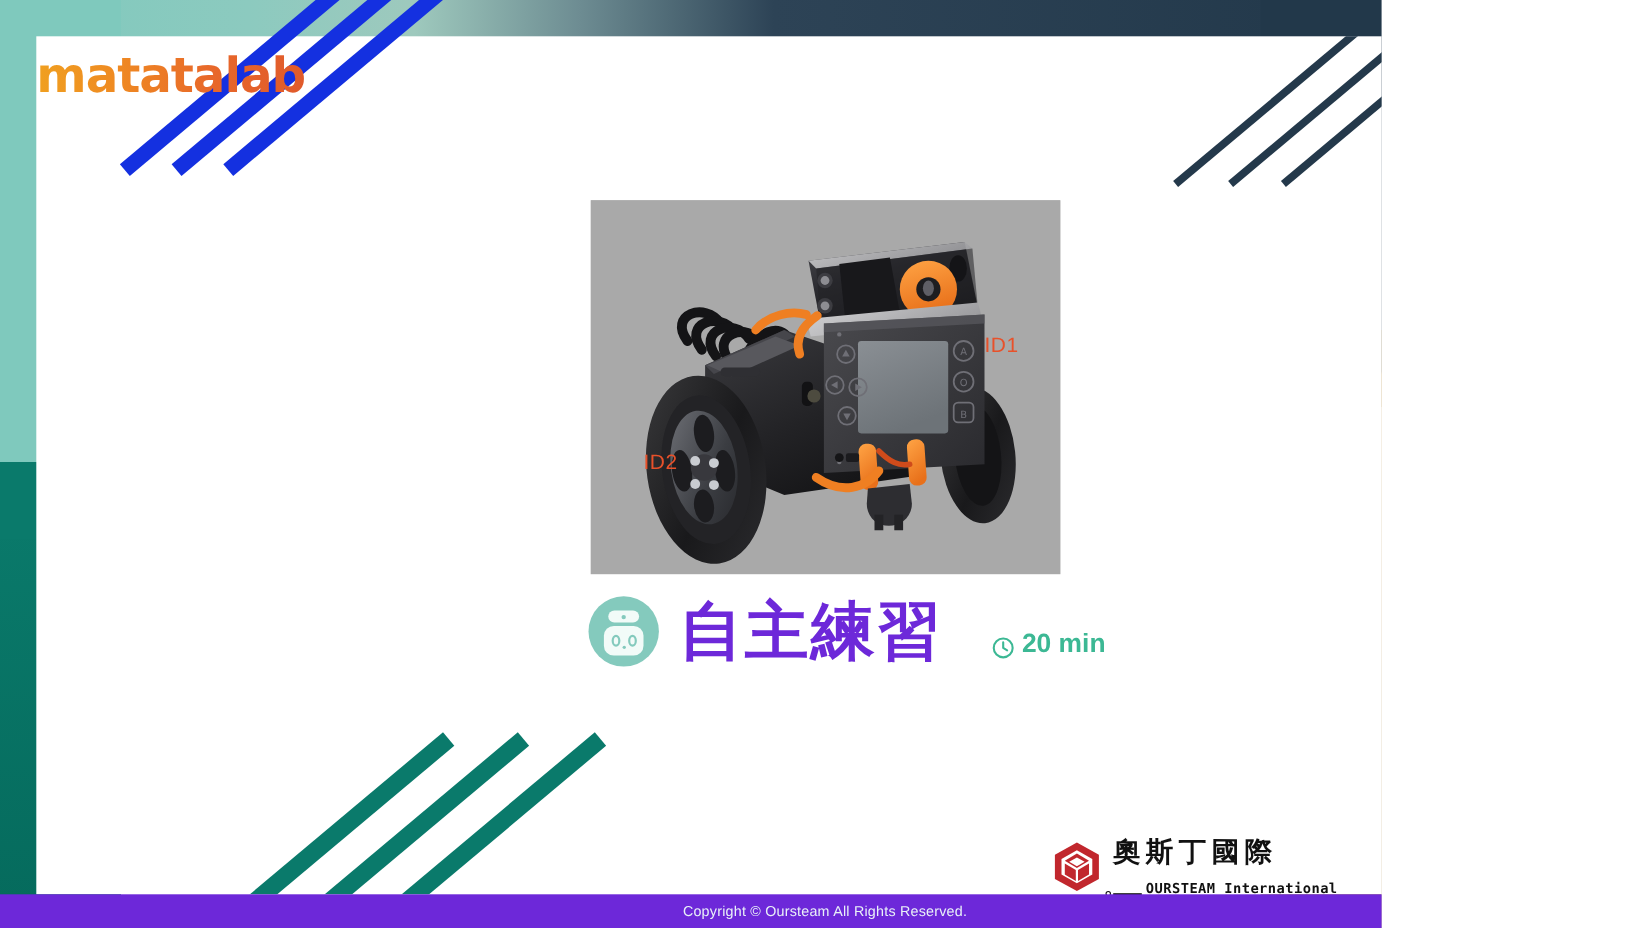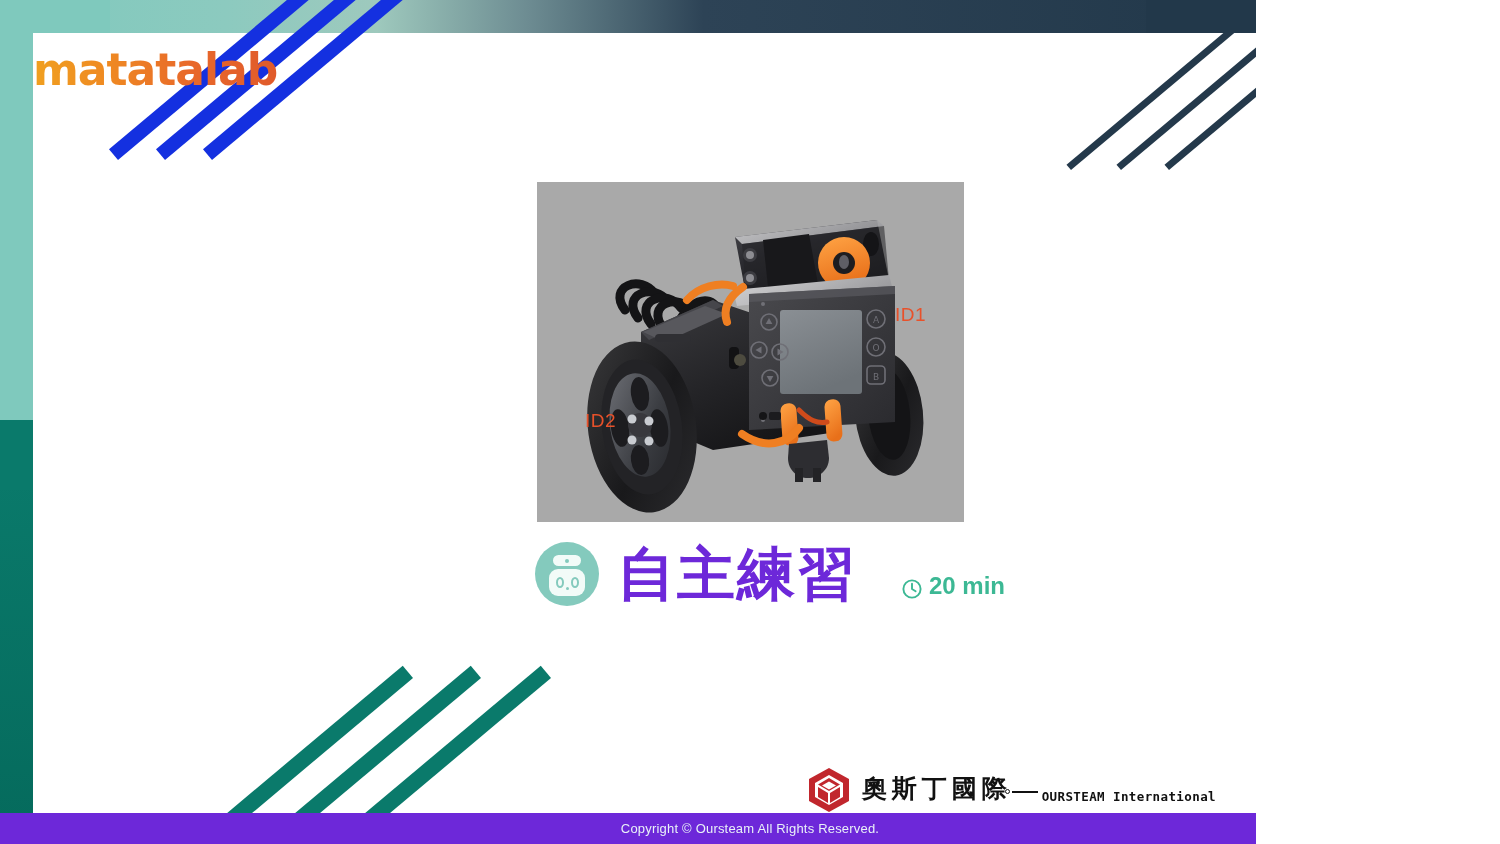--- a/index.html
+++ b/index.html
@@ -141,26 +141,26 @@
     font-size:24px;font-weight:700;color:#3cb894;
     font-family:"Liberation Sans",sans-serif;white-space:nowrap;
   }
 
   
   .partner{
     position:absolute;right:40px;bottom:30px;z-index:10;
     display:flex;align-items:center;gap:9px;
   }
   .partner-mark{flex:0 0 auto;}
-  .partner-words{display:flex;flex-direction:row;line-height:1;}
+  .partner-words{display:flex;flex-direction:column;line-height:1;}
   .partner-cn{
     font-size:25px;font-weight:700;color:#111111;letter-spacing:5px;
     font-family:"DejaVu Sans","Liberation Sans",sans-serif;
   }
-  .partner-en-row{display:flex;align-items:flex-start;gap:4px;margin-top:15px;}
+  .partner-en-row{display:flex;align-items:flex-end;gap:4px;margin-top:15px;}
   .partner-en-dash{
     display:inline-block;width:26px;height:2px;background:#111;position:relative;
   }
   .partner-en-dash::before{
     content:"";position:absolute;left:-7px;top:-2px;width:5px;height:5px;
     border:1.5px solid #111;border-radius:50%;box-sizing:border-box;background:#fff;
   }
   .partner-en{
     font-size:12.5px;font-weight:700;color:#111;letter-spacing:0.4px;
     font-family:"DejaVu Sans Mono","Liberation Mono",monospace;

